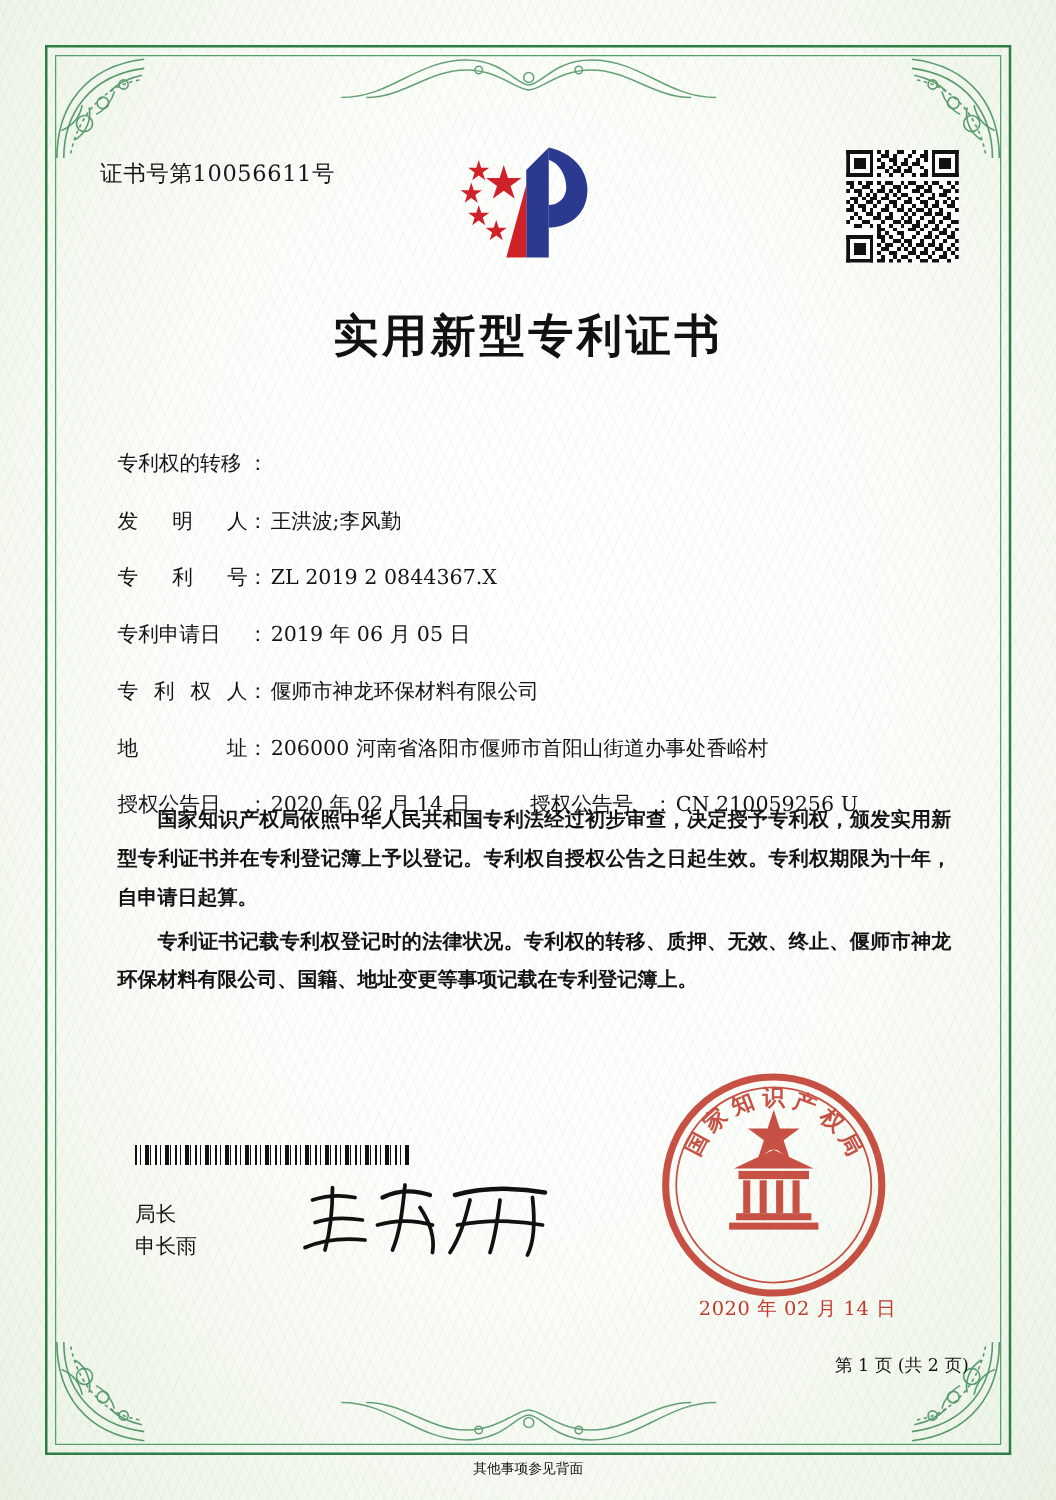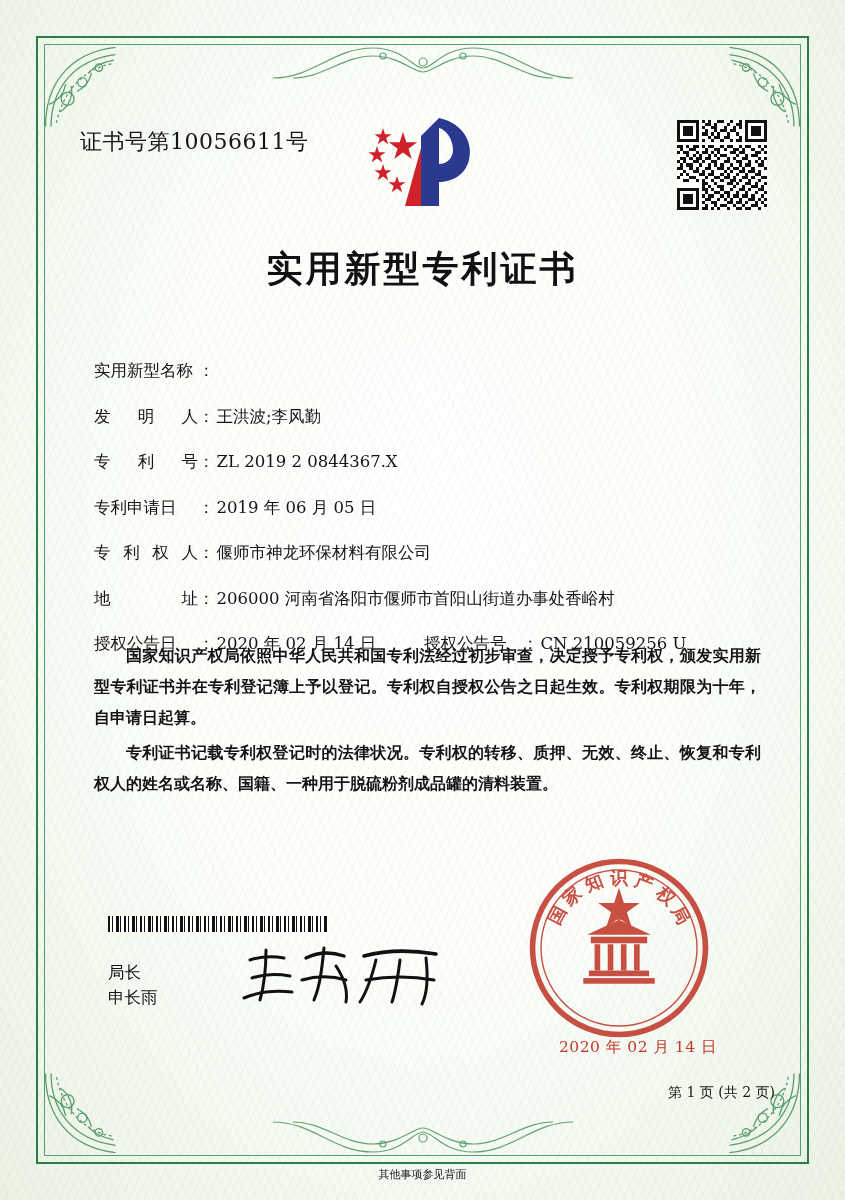--- a/index.html
+++ b/index.html
@@ -90,21 +90,21 @@
     left: 70px;
     top: 80px;
     right: 70px;
     bottom: 80px;
   }
 
   .cert-no {
     position: absolute;
     left: 10px;
     top: 47px;
-    font-size: 22px;
+    font-size: 18px;
     letter-spacing: 0.5px;
     color: #161616;
     font-family: "DejaVu Serif", serif;
   }
 
   .emblem {
     position: absolute;
     left: 50%;
     top: 22px;
     transform: translateX(-50%);
@@ -590,21 +590,21 @@
         </g>
       </svg>
     </div>
 
     <div class="doc-title">实用新型专利证书</div>
 
     <div class="fields">
 
       <div class="field-row">
         <span class="f-label">
-          <span>实用新型名称</span>
+          <span>专利权的转移</span>
         </span>
         <span class="f-colon">：</span>
       </div>
 
       <div class="field-row">
         <span class="f-label">
           <span>发</span>
             <span>明</span>
             <span>人</span>
         </span>
@@ -662,21 +662,21 @@
           <span class="f-label">授权公告号</span>
           <span class="f-colon">：</span>
           <span class="f-value">CN 210059256 U</span>
         </span>
       </div>
 
     </div>
 
     <div class="paragraphs">
       <p>国家知识产权局依照中华人民共和国专利法经过初步审查，决定授予专利权，颁发实用新型专利证书并在专利登记簿上予以登记。专利权自授权公告之日起生效。专利权期限为十年，自申请日起算。</p>
-      <p>专利证书记载专利权登记时的法律状况。专利权的转移、质押、无效、终止、恢复和专利权人的姓名或名称、国籍、一种用于脱硫粉剂成品罐的清料装置。</p>
+      <p>专利证书记载专利权登记时的法律状况。专利权的转移、质押、无效、终止、偃师市神龙环保材料有限公司、国籍、地址变更等事项记载在专利登记簿上。</p>
     </div>
 
     <div class="barcode"></div>
 
     <div class="signature-block">
       <div>局长</div>
       <div>申长雨</div>
     </div>
 
     <div class="handwriting">

